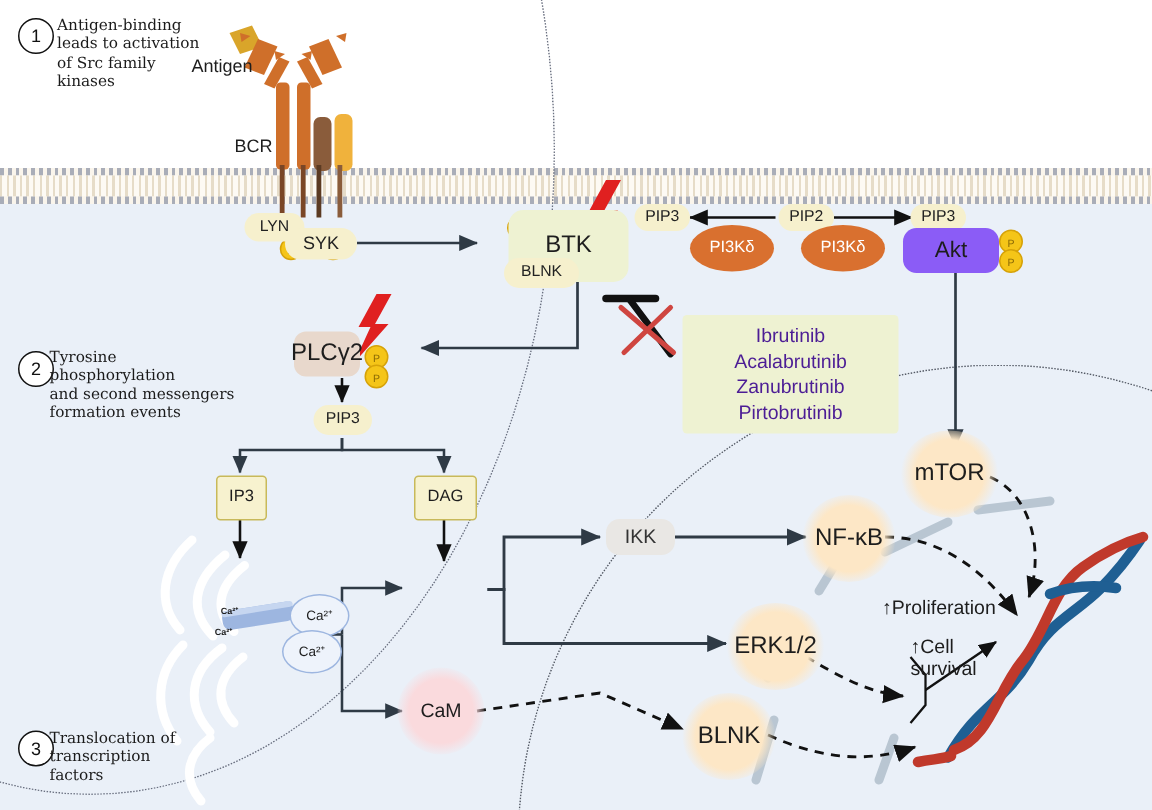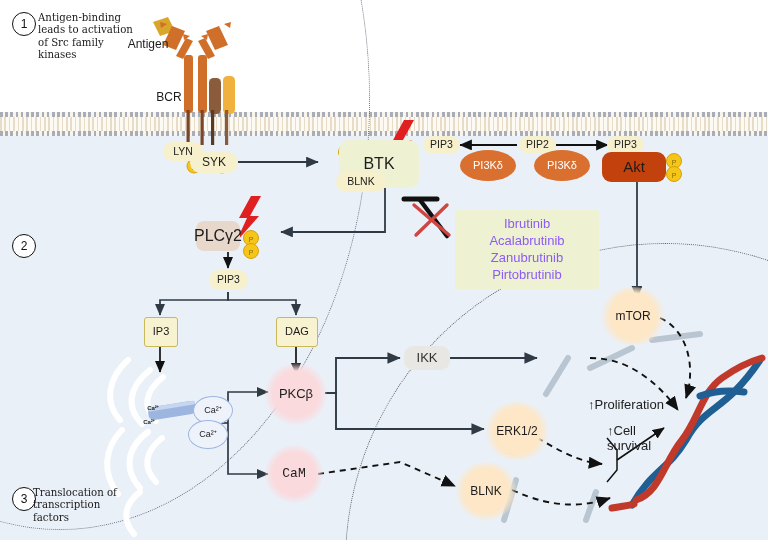--- a/index.html
+++ b/index.html
@@ -33,37 +33,37 @@
   
   .cellcurve{position:absolute;left:-250px;top:-330px;width:620px;height:860px;
     border-radius:50%;border:1.3px dotted #6a7080;box-sizing:border-box;}
 
   
   .node{position:absolute;display:flex;align-items:center;justify-content:center;
         text-align:center;line-height:1.05;color:#1d1d1d;white-space:nowrap;}
 
   .pill-yellow{background:#f6f0cd;border-radius:12px;font-size:10.5px;color:#222;}
   .pill-grey{background:#e9e7e4;border-radius:9px;font-size:13px;color:#333;}
-  .pill-tan{background:#c2410c;border-radius:9px;font-size:15px;color:#1d1d1d;}
+  .pill-tan{background:#8b5cf6;border-radius:9px;font-size:15px;color:#1d1d1d;}
   .btk-box{background:#eef2d2;border-radius:10px;}
   .box-yellow{background:#f7f2cf;border:1.6px solid #c8b95a;border-radius:3px;font-size:11px;}
   .oval-orange{background:#d9702f;border-radius:50%;color:#fff;font-size:11px;}
   .glow-pink{background:radial-gradient(circle,#fadadd 0%,#fadadd 52%,rgba(250,218,221,0) 74%);
              border-radius:50%;font-size:13px;color:#1d1d1d;}
   .glow-orange{background:radial-gradient(circle,#fde7c6 0%,#fde7c6 52%,rgba(253,231,198,0) 74%);
-               border-radius:50%;font-size:12px;color:#1d1d1d;}
+               border-radius:50%;font-size:16px;color:#1d1d1d;}
   .plain-label{font-size:11px;color:#1d1d1d;}
 
   .stepnum{position:absolute;width:22px;height:22px;border:1.6px solid #111;border-radius:50%;
     display:flex;align-items:center;justify-content:center;font-size:12px;color:#111;background:#fff;}
   .steptext{position:absolute;font-size:10.2px;line-height:1.22;color:#1a1a1a;
     font-family:"DejaVu Serif", serif;}
 
   .druglist{position:absolute;background:#eef2d2;border-radius:3px;
-    color:#8b5cf6;font-size:13px;line-height:1.32;text-align:center;padding:5px 12px;}
+    color:#4c1d95;font-size:13px;line-height:1.32;text-align:center;padding:5px 12px;}
 
   .arrowtxt{position:absolute;font-size:13px;color:#1d1d1d;line-height:1.15;}
 
   svg.overlay{position:absolute;left:0;top:0;width:768px;height:540px;overflow:visible;}
 </style>
 </head>
 <body>
 
 <div id="stage">
 
@@ -248,20 +248,23 @@
     </g>
   </svg>
 
   <div class="stepnum" style="left:12px;top:12px;">1</div>
   <div class="steptext" style="left:38px;top:12px;width:118px;white-space:pre-line;">Antigen-binding
 leads to activation
 of Src family
 kinases</div>
 
   <div class="stepnum" style="left:12px;top:234px;">2</div>
+  <div class="steptext" style="left:33px;top:233px;width:130px;white-space:pre-line;">Tyrosine phosphorylation
+and second messengers
+formation events</div>
 
   <div class="stepnum" style="left:12px;top:487px;">3</div>
   <div class="steptext" style="left:33px;top:487px;width:110px;white-space:pre-line;">Translocation of
 transcription
 factors</div>
 
   <div class="node plain-label" style="left:118px;top:37px;width:60px;height:14px;font-size:12px;">Antigen</div>
   <div class="node plain-label" style="left:152px;top:90px;width:34px;height:14px;font-size:12px;">BCR</div>
 
   <div class="node pill-yellow" style="left:163px;top:142px;width:40px;height:19px;">LYN</div>
@@ -289,25 +292,25 @@
   <div class="node pill-yellow" style="left:209px;top:270px;width:39px;height:20px;">PIP3</div>
 
   <div class="node box-yellow" style="left:144px;top:317px;width:32px;height:28px;">IP3</div>
   <div class="node box-yellow" style="left:276px;top:317px;width:40px;height:28px;">DAG</div>
 
   <div class="node" style="left:193px;top:396px;width:38px;height:27px;background:#eef3fb;border:1.1px solid #9db6e0;border-radius:50%;font-size:9px;">Ca²⁺</div>
   <div class="node" style="left:188px;top:420px;width:38px;height:27px;background:#eef3fb;border:1.1px solid #9db6e0;border-radius:50%;font-size:9px;">Ca²⁺</div>
   <div class="node" style="left:141px;top:403px;width:24px;height:10px;font-size:6px;font-weight:bold;color:#1d1d1d;">Ca²⁺</div>
   <div class="node" style="left:137px;top:417px;width:24px;height:10px;font-size:6px;font-weight:bold;color:#1d1d1d;">Ca²⁺</div>
 
-  <div class="node glow-pink" style="left:265px;top:363px;width:62px;height:62px;">PKCβ</div>
-  <div class="node glow-pink" style="left:265px;top:445px;width:58px;height:58px;font-family:Liberation Mono, monospace;">CaM</div>
+  <div class="node glow-pink" style="left:265px;top:445px;width:58px;height:58px;">CaM</div>
 
   <div class="node pill-grey" style="left:404px;top:346px;width:46px;height:24px;">IKK</div>
 
+  <div class="node glow-orange" style="left:535px;top:330px;width:62px;height:58px;">NF-κB</div>
   <div class="node glow-orange" style="left:600px;top:287px;width:66px;height:58px;">mTOR</div>
   <div class="node glow-orange" style="left:484px;top:402px;width:66px;height:58px;">ERK1/2</div>
   <div class="node glow-orange" style="left:455px;top:462px;width:62px;height:58px;">BLNK</div>
 
   <div class="arrowtxt" style="left:588px;top:398px;">↑Proliferation</div>
   <div class="arrowtxt" style="left:588px;top:424px;width:70px;white-space:pre-line;margin-left:19px;">↑Cell
 survival</div>
 
 </div>
 

